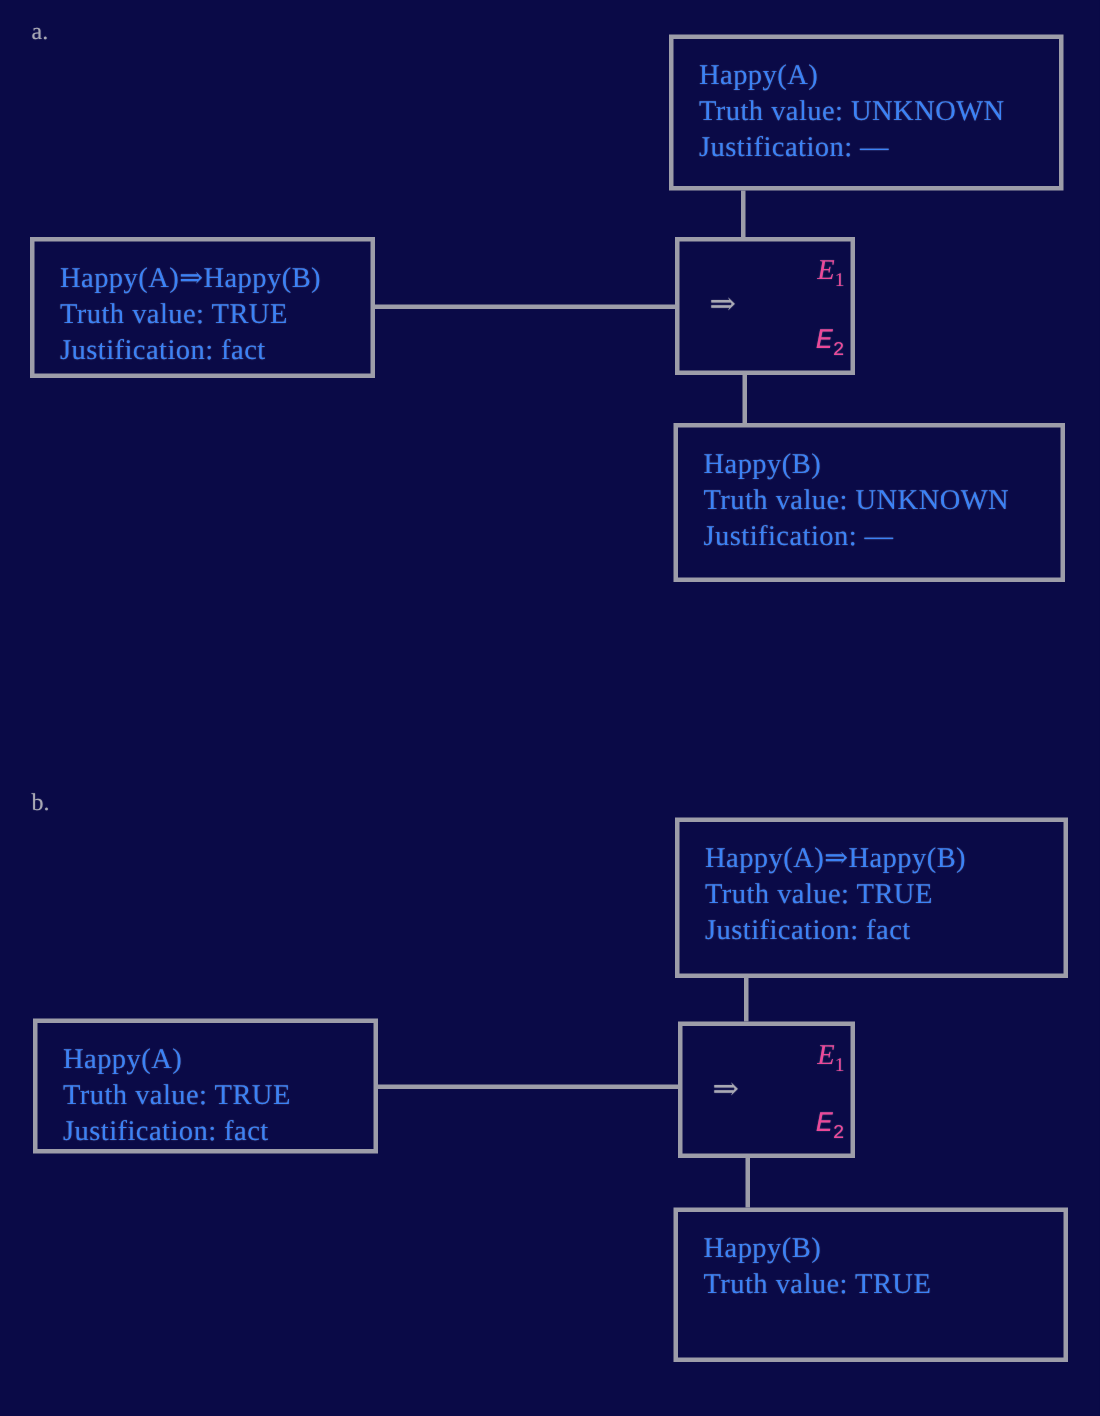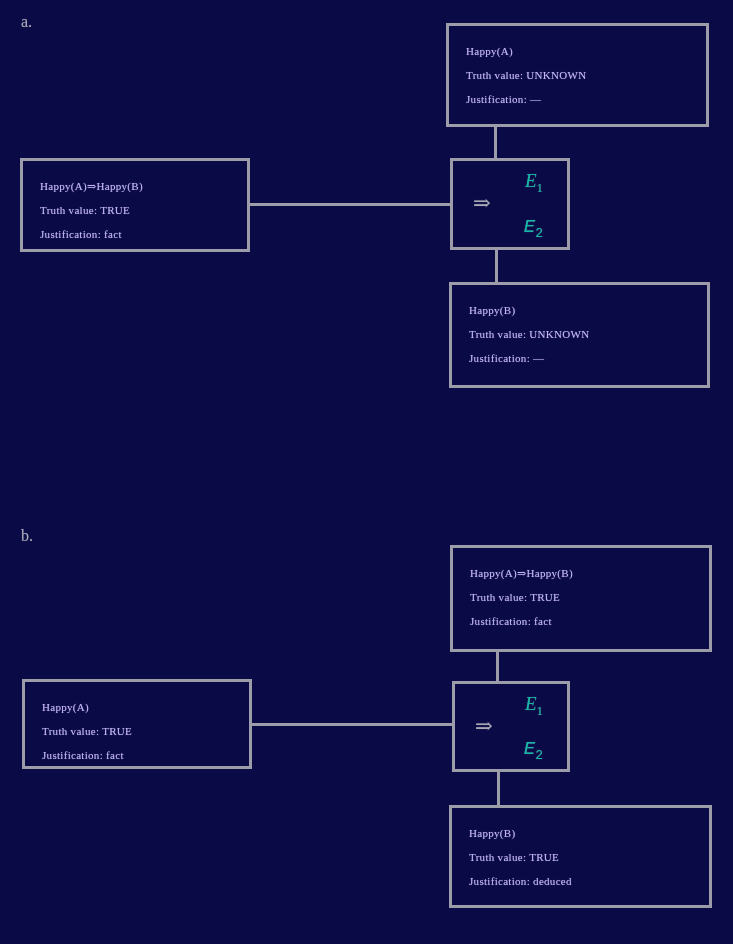--- a/index.html
+++ b/index.html
@@ -22,47 +22,47 @@
     color: #a9a9b4;
     text-shadow: 0 0 1px rgba(190,190,205,0.4);
   }
   .node {
     position: absolute;
     border: 3px solid #9d9da9;
     box-sizing: border-box;
     padding: 13px 16px 0 17px;
   }
   .node-line {
-    font-size: 11px;
+    font-size: 19px;
     line-height: 24px;
     letter-spacing: 0.3px;
-    color: #c4b5fd;
+    color: #3b82f6;
     text-shadow: 0 0 1px rgba(195,195,210,0.45);
     white-space: nowrap;
   }
   .rulebox {
     position: absolute;
     border: 3px solid #9d9da9;
     box-sizing: border-box;
   }
   .rule-arrow {
     position: absolute;
     left: 20px;
     top: 50%;
     transform: translateY(-54%);
     font-size: 21px;
     color: #a9a9b4;
     text-shadow: 0 0 1px rgba(195,195,210,0.45);
   }
   .e-label {
     position: absolute;
-    right: 24px;
+    right: 4px;
     font-size: 19px;
     font-style: italic;
-    color: #14b8a6;
+    color: #ec4899;
     text-shadow: 0 0 1px rgba(195,195,210,0.45);
   }
   .e-label sub {
     font-size: 13px;
     font-style: normal;
     line-height: 0;
   }
   .e-top { top: 9px; }
   .e-bottom { bottom: 9px; font-family: Liberation Mono, monospace; }
   .connector {
@@ -121,20 +121,19 @@
 
   <div class="rulebox" style="left:452px; top:681px; width:118px; height:91px;">
     <span class="rule-arrow">⇒</span>
     <span class="e-label e-top"><span>E</span><sub>1</sub></span>
     <span class="e-label e-bottom"><span>E</span><sub>2</sub></span>
   </div>
 
   <div class="node" style="left:449px; top:805px; width:263px; height:103px;">
     <div class="node-line">Happy(B)</div>
     <div class="node-line">Truth value: TRUE</div>
-    <div class="node-line">Justification: deduced</div>
   </div>
 
   <div class="connector" style="left:496px; top:652px; width:3px; height:29px;"></div>
   <div class="connector" style="left:252px; top:723px; width:200px; height:3px;"></div>
   <div class="connector" style="left:497px; top:772px; width:3px; height:33px;"></div>
 
 </div>
 
 </body></html>

